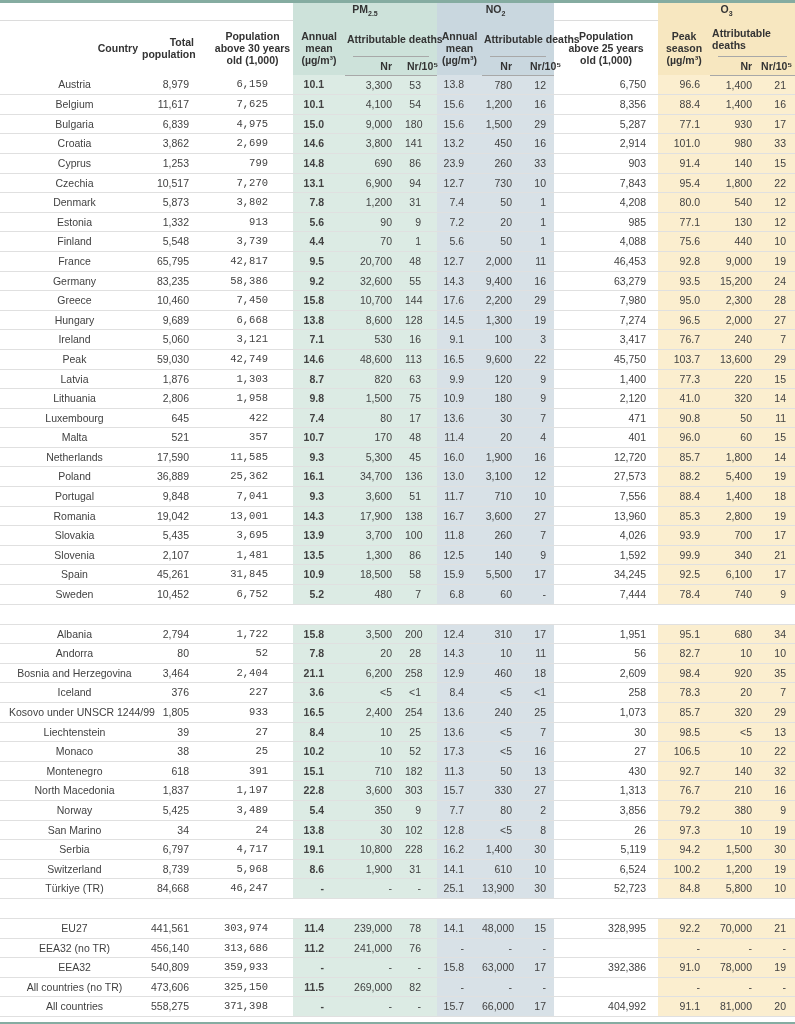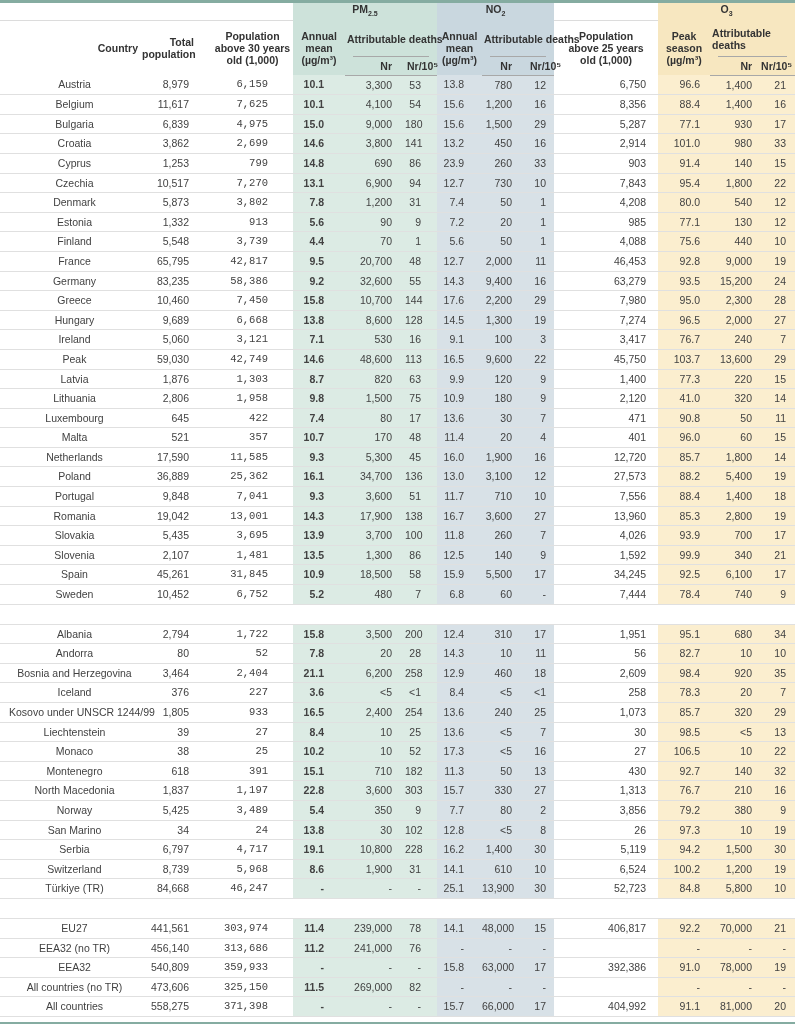--- a/index.html
+++ b/index.html
@@ -730,21 +730,21 @@
         <tr>
           <td class="c1">EU27</td>
           <td class="num c2">441,561</td>
           <td class="num c3">303,974</td>
           <td class="num c4 pm">11.4</td>
           <td class="num c5 pm">239,000</td>
           <td class="num c6 pm">78</td>
           <td class="num c7 no2">14.1</td>
           <td class="num c8 no2">48,000</td>
           <td class="num c9 no2">15</td>
-          <td class="num c10">406,817</td>
+          <td class="num c10">328,995</td>
           <td class="num c11 o3">92.2</td>
           <td class="num c12 o3">70,000</td>
           <td class="num c13 o3">21</td>
         </tr>
         <tr>
           <td class="c1">EEA32 (no TR)</td>
           <td class="num c2">456,140</td>
           <td class="num c3">313,686</td>
           <td class="num c4 pm">11.2</td>
           <td class="num c5 pm">241,000</td>

